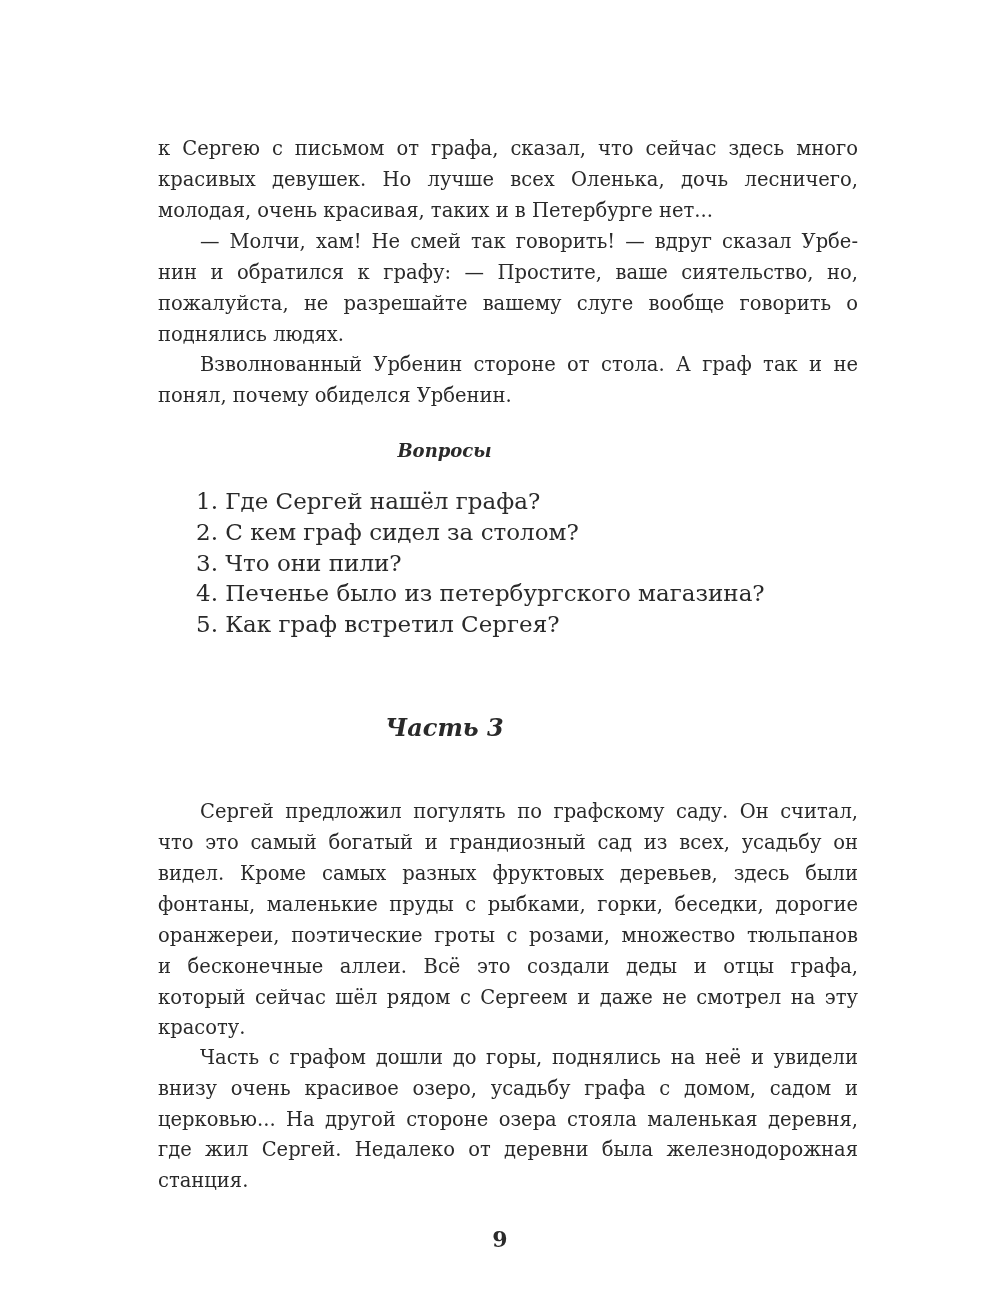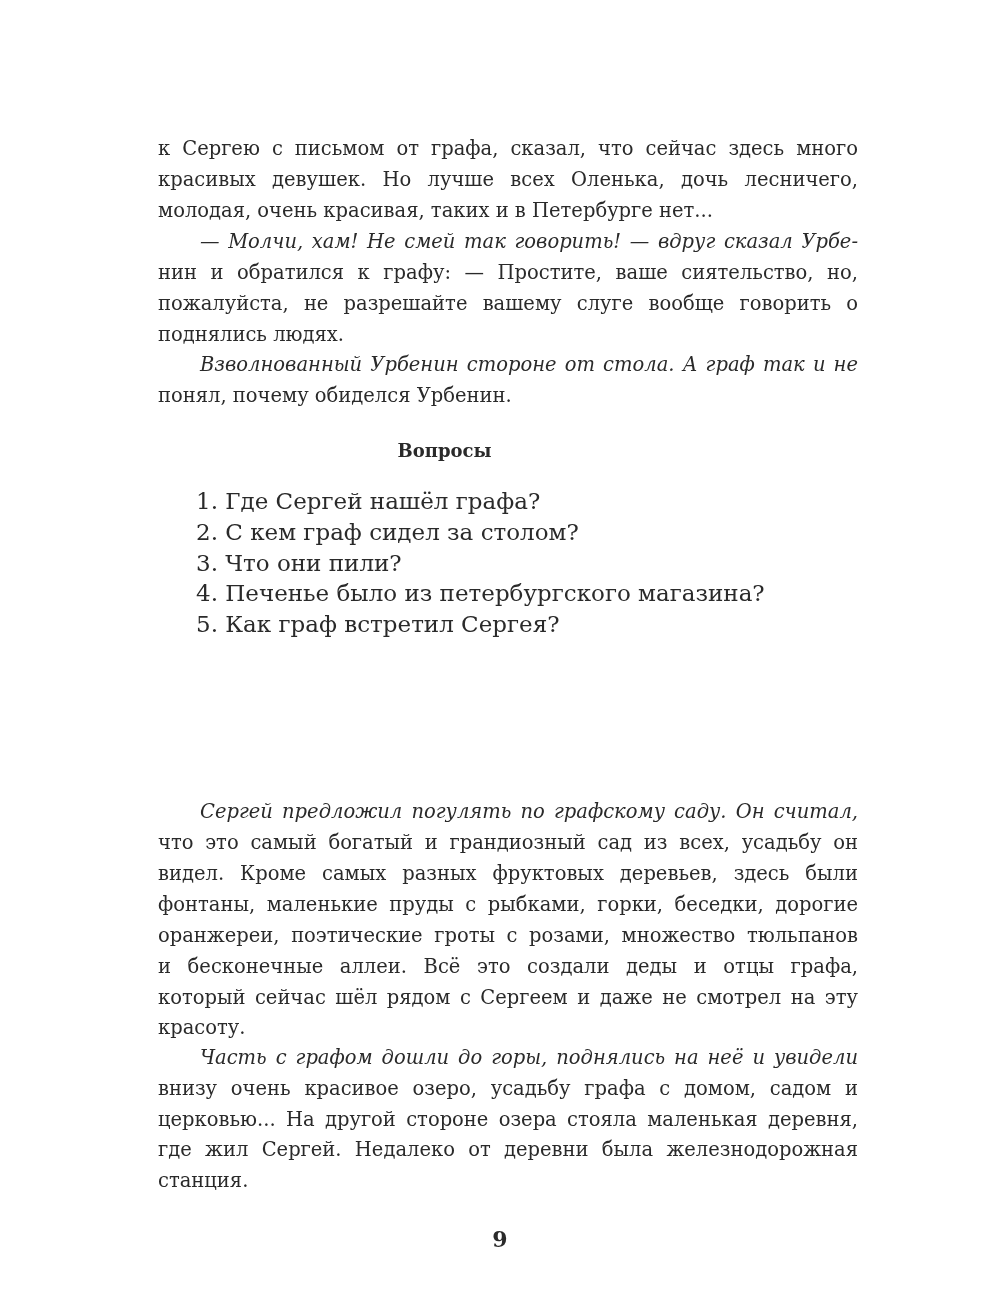--- a/index.html
+++ b/index.html
@@ -1,23 +1,23 @@
 <!DOCTYPE html>
 <html><head>
 <meta charset="utf-8">
 <style>
   html, body { margin: 0; padding: 0; background: #ffffff; }
   body { width: 1000px; height: 1300px; position: relative; overflow: hidden;
          font-family: "DejaVu Serif", "Liberation Serif", serif; color: #2a2a2a; }
   .page { position: absolute; left: 0; top: 0; width: 1000px; height: 1300px; margin-top: 28px; }
   .line { position: absolute; left: 158px; width: 700px; font-size: 19.5px; line-height: 30px;
           text-align: justify; text-align-last: justify; white-space: nowrap; }
-  .line.indent { left: 200px; width: 658px; font-style: italic; }
+  .line.indent { left: 200px; width: 658px; }
   .line.last { text-align-last: left; }
-  .heading { position: absolute; left: 0; width: 889px; text-align: center; font-weight: bold; }
+  .heading { position: absolute; left: 0; width: 889px; text-align: center; font-weight: bold; font-style: italic; }
   .q-heading { top: 408px; font-size: 18px; line-height: 30px; }
   .part-heading { top: 680px; font-size: 24px; line-height: 40px; }
   .question { position: absolute; left: 196px; font-size: 23px; line-height: 30px; white-space: nowrap; }
   .page-num { position: absolute; top: 1196px; left: 0; width: 1000px; text-align: center;
               font-weight: bold; font-size: 22px; line-height: 30px; }
 </style>
 </head>
 <body>
 
 <div class="page">
@@ -36,20 +36,21 @@
 
   <div class="heading q-heading">Вопросы</div>
   <div>
     <div class="question" style="top:458px">1. Где Сергей нашёл графа?</div>
     <div class="question" style="top:489px">2. С кем граф сидел за столом?</div>
     <div class="question" style="top:520px">3. Что они пили?</div>
     <div class="question" style="top:550px">4. Печенье было из петербургского магазина?</div>
     <div class="question" style="top:581px">5. Как граф встретил Сергея?</div>
   </div>
 
+  <div class="heading part-heading">Часть 3</div>
 
   <div>
     <div class="line indent" style="top:769px">Сергей предложил погулять по графскому саду. Он считал,</div>
     <div class="line" style="top:800px">что это самый богатый и грандиозный сад из всех, усадьбу он</div>
     <div class="line" style="top:831px">видел. Кроме самых разных фруктовых деревьев, здесь были</div>
     <div class="line" style="top:862px">фонтаны, маленькие пруды с рыбками, горки, беседки, дорогие</div>
     <div class="line" style="top:893px">оранжереи, поэтические гроты с розами, множество тюльпанов</div>
     <div class="line" style="top:924px">и бесконечные аллеи. Всё это создали деды и отцы графа,</div>
     <div class="line" style="top:955px">который сейчас шёл рядом с Сергеем и даже не смотрел на эту</div>
     <div class="line last" style="top:985px">красоту.</div>

